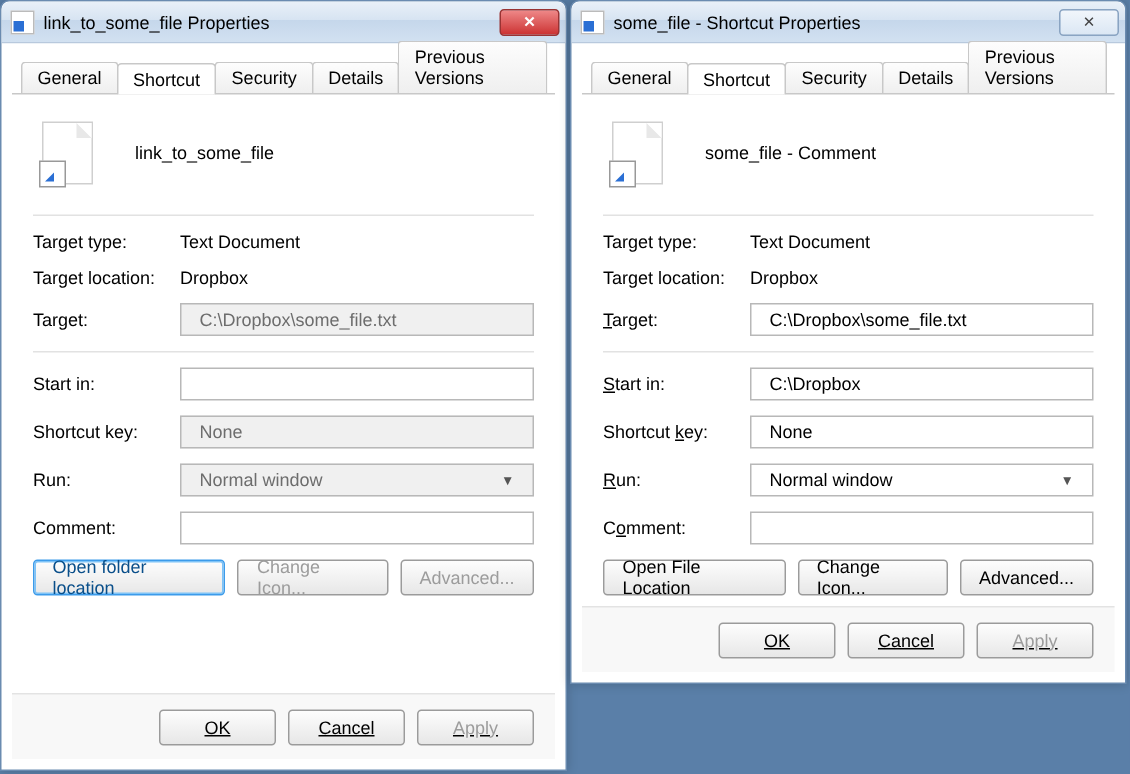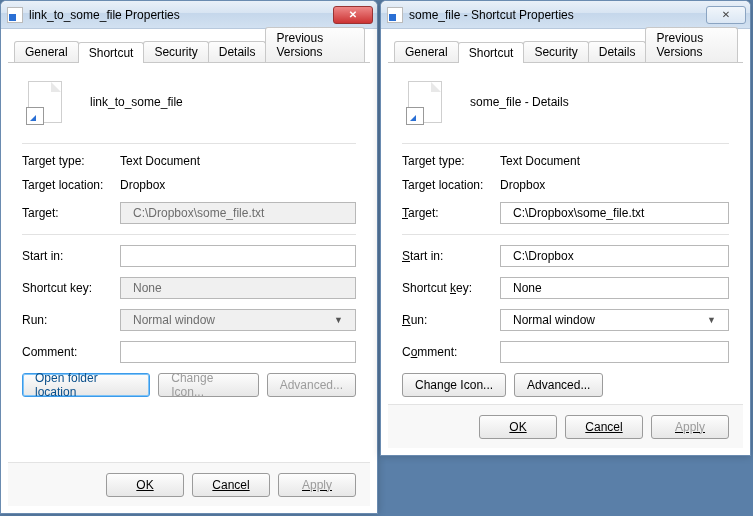--- a/index.html
+++ b/index.html
@@ -260,21 +260,21 @@
       <div class="tab active">Shortcut</div>
       <div class="tab">Security</div>
       <div class="tab">Details</div>
       <div class="tab">Previous Versions</div>
     </div>
     <div class="tabpanel">
       <div class="icon-row">
         <div class="shortcut-icon">
             <div class="arrow"></div>
           </div>
-        <div class="shortcut-name">some_file - Details</div>
+        <div class="shortcut-name">some_file - Comment</div>
       </div>
       <hr class="hr">
       <div class="row">
         <label>Target type:</label>
         <div class="val">Text Document</div>
       </div>
       <div class="row">
         <label>Target location:</label>
         <div class="val">Dropbox</div>
       </div>
@@ -296,20 +296,21 @@
         <div class="combo">
           <span>Normal window</span>
           <span class="chev">▼</span>
         </div>
       </div>
       <div class="row">
         <label>C<span class="underline">o</span>mment:</label>
         <input class="txt" value="" style="">
       </div>
       <div class="btnrow">
+        <div class="btn">Open File Location</div>
         <div class="btn">Change Icon...</div>
         <div class="btn">Advanced...</div>
       </div>
     </div>
     <div class="footer">
       <div class="btn">OK</div>
       <div class="btn">Cancel</div>
       <div class="btn disabled">Apply</div>
     </div>
   </div>

